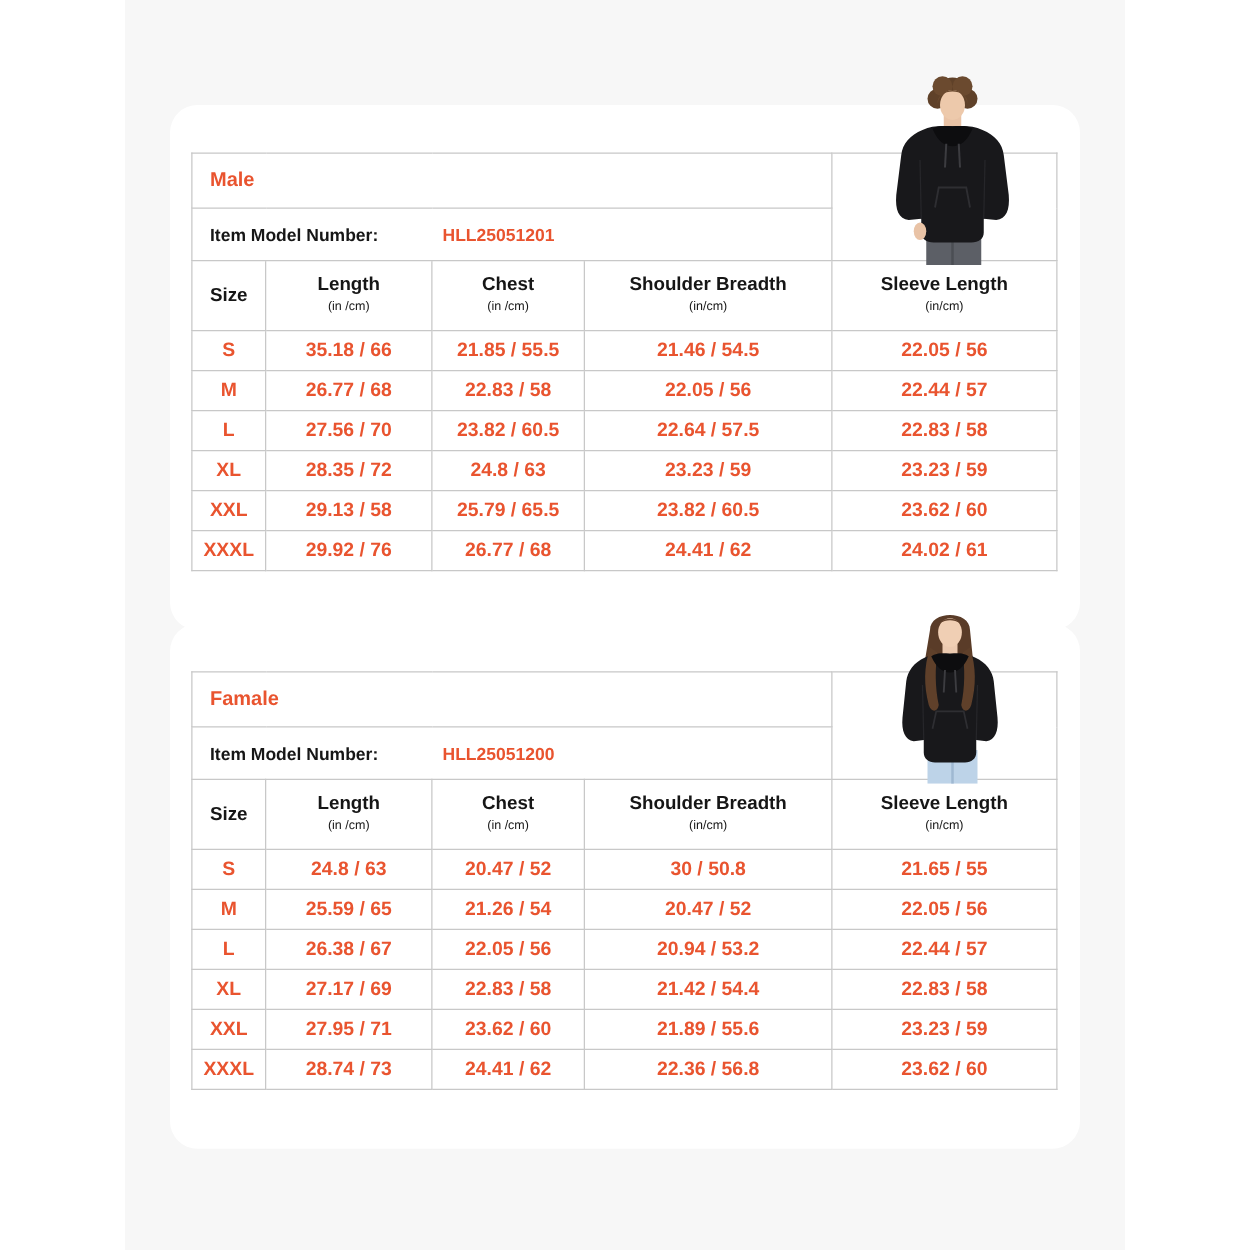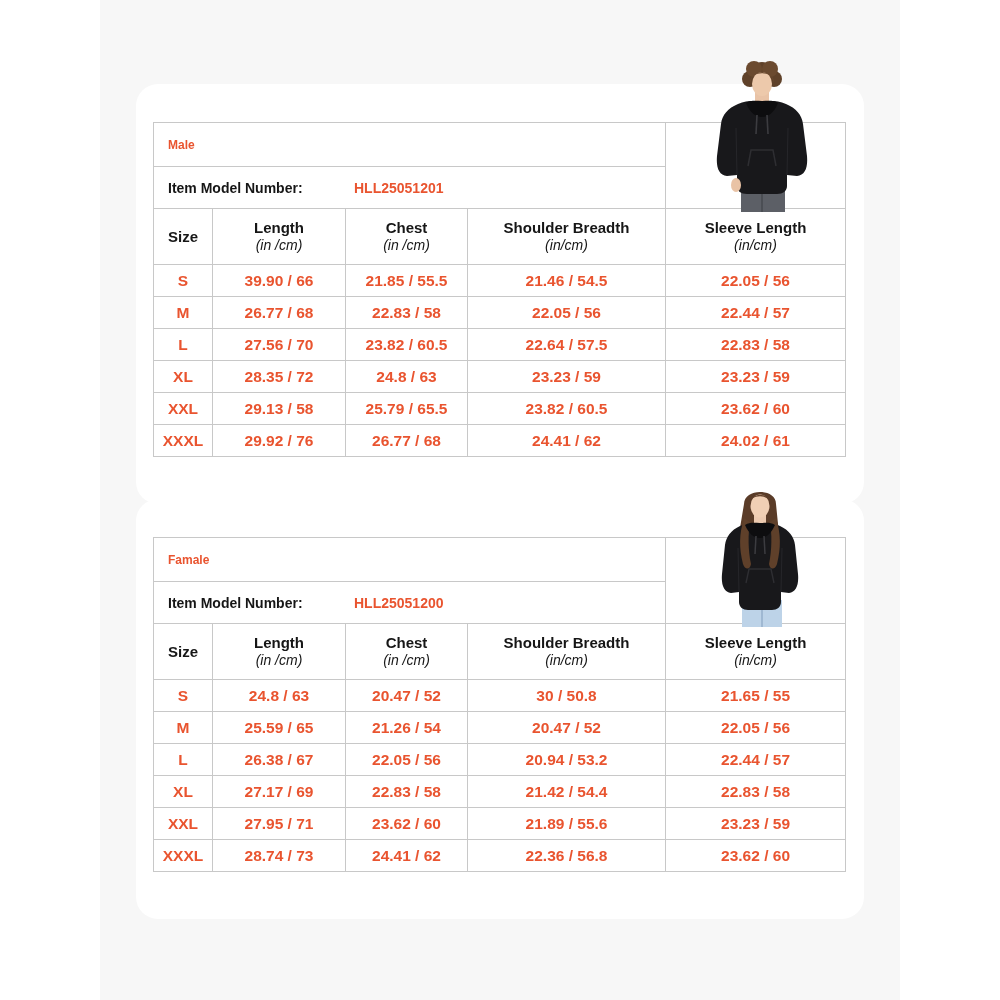--- a/index.html
+++ b/index.html
@@ -11,28 +11,28 @@
   }
   *{box-sizing:border-box;margin:0;padding:0;}
   html,body{width:1000px;height:1000px;overflow:hidden;background:#ffffff;
     font-family:"Liberation Sans","DejaVu Sans",sans-serif;color:var(--ink);}
   .bg-column{position:absolute;left:100px;top:0;width:800px;height:1000px;background:var(--bg);}
   .card{position:absolute;left:136px;width:728px;height:420px;background:var(--card);border-radius:22px;}
   .card.male{top:84px;}
   .card.female{top:499px;}
   table.size-table{position:absolute;left:17px;top:38px;width:692px;border-collapse:collapse;table-layout:fixed;}
   td,th{border:1px solid var(--border);}
-  .title-cell{height:44px;padding-left:14px;text-align:left;font-size:12px;font-weight:bold;color:var(--accent);}
+  .title-cell{height:44px;padding-left:14px;text-align:left;font-size:16px;font-weight:bold;color:var(--accent);}
   .image-cell{background:transparent;}
   .model-cell{height:42px;padding-left:14px;text-align:left;font-size:14px;font-weight:bold;white-space:nowrap;}
   .model-label{display:inline-block;width:186px;color:var(--ink);}
   .model-value{color:var(--accent);}
   .header-row th{height:56px;vertical-align:middle;color:var(--ink);font-size:15px;}
   .h-title{display:block;font-weight:bold;line-height:18px;}
-  .h-unit{display:block;font-weight:normal;font-size:14px;line-height:17px;font-style:italic;}
+  .h-unit{display:block;font-weight:normal;font-size:10px;line-height:17px;}
   .data-row td{height:32px;text-align:center;vertical-align:middle;color:var(--accent);font-weight:bold;font-size:15.5px;}
   .model-figure{position:absolute;left:548px;pointer-events:none;}
   .card.male .model-figure{top:-26px;}
   .card.female .model-figure{top:-17px;}
 </style>
 </head>
 <body>
 
 <div class="bg-column"></div>
 
@@ -73,21 +73,21 @@
           </th>
         <th>
             <span class="h-title">Sleeve Length</span>
             <span class="h-unit">(in/cm)</span>
           </th>
       </tr>
     </tbody>
     <tbody>
         <tr class="data-row">
           <td>S</td>
-          <td>39.90 / 66</td>
+          <td>35.18 / 66</td>
           <td>21.85 / 55.5</td>
           <td>21.46 / 54.5</td>
           <td>22.05 / 56</td>
         </tr>
         <tr class="data-row">
           <td>M</td>
           <td>26.77 / 68</td>
           <td>22.83 / 58</td>
           <td>22.05 / 56</td>
           <td>22.44 / 57</td>

